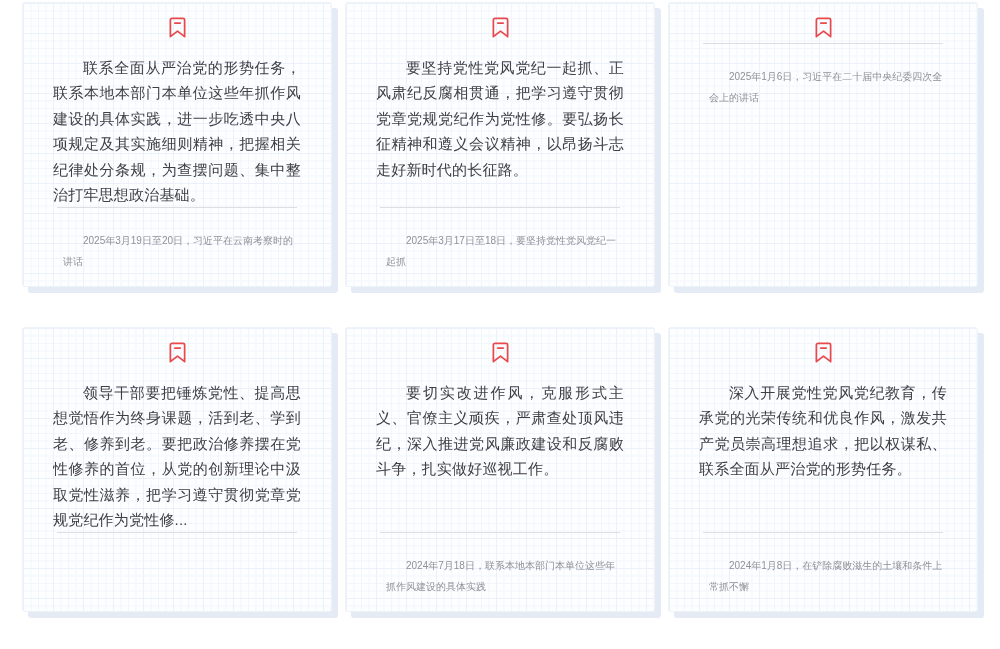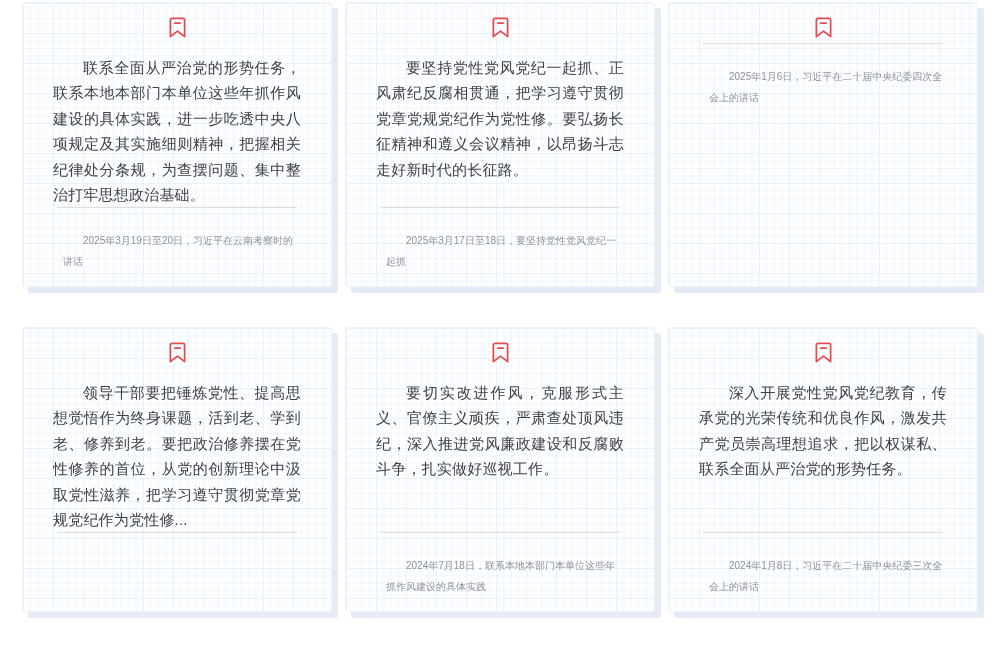--- a/index.html
+++ b/index.html
@@ -139,17 +139,17 @@
 
     <article class="card">
       <div class="icon-wrap">
         <svg viewBox="0 0 24 28" width="19" height="23" aria-hidden="true">
           <path d="M5 2.6 h14 a2 2 0 0 1 2 2 v21 l-9 -7 l-9 7 v-21 a2 2 0 0 1 2 -2 z" fill="none" stroke="#e8494d" stroke-width="2.2" stroke-linejoin="round"></path>
           <line x1="8.6" y1="8.4" x2="15.4" y2="8.4" stroke="#e8494d" stroke-width="2.2" stroke-linecap="round"></line>
         </svg>
       </div>
       <p class="quote">深入开展党性党风党纪教育，传承党的光荣传统和优良作风，激发共产党员崇高理想追求，把以权谋私、联系全面从严治党的形势任务。</p>
       <div class="divider"></div>
-      <p class="source">2024年1月8日，习近平在二十届中央纪委三次全会上的讲话</p>
+      <p class="source">2024年1月8日，在铲除腐败滋生的土壤和条件上常抓不懈</p>
     </article>
 
   </div>
 </div>
 
 </body></html>

